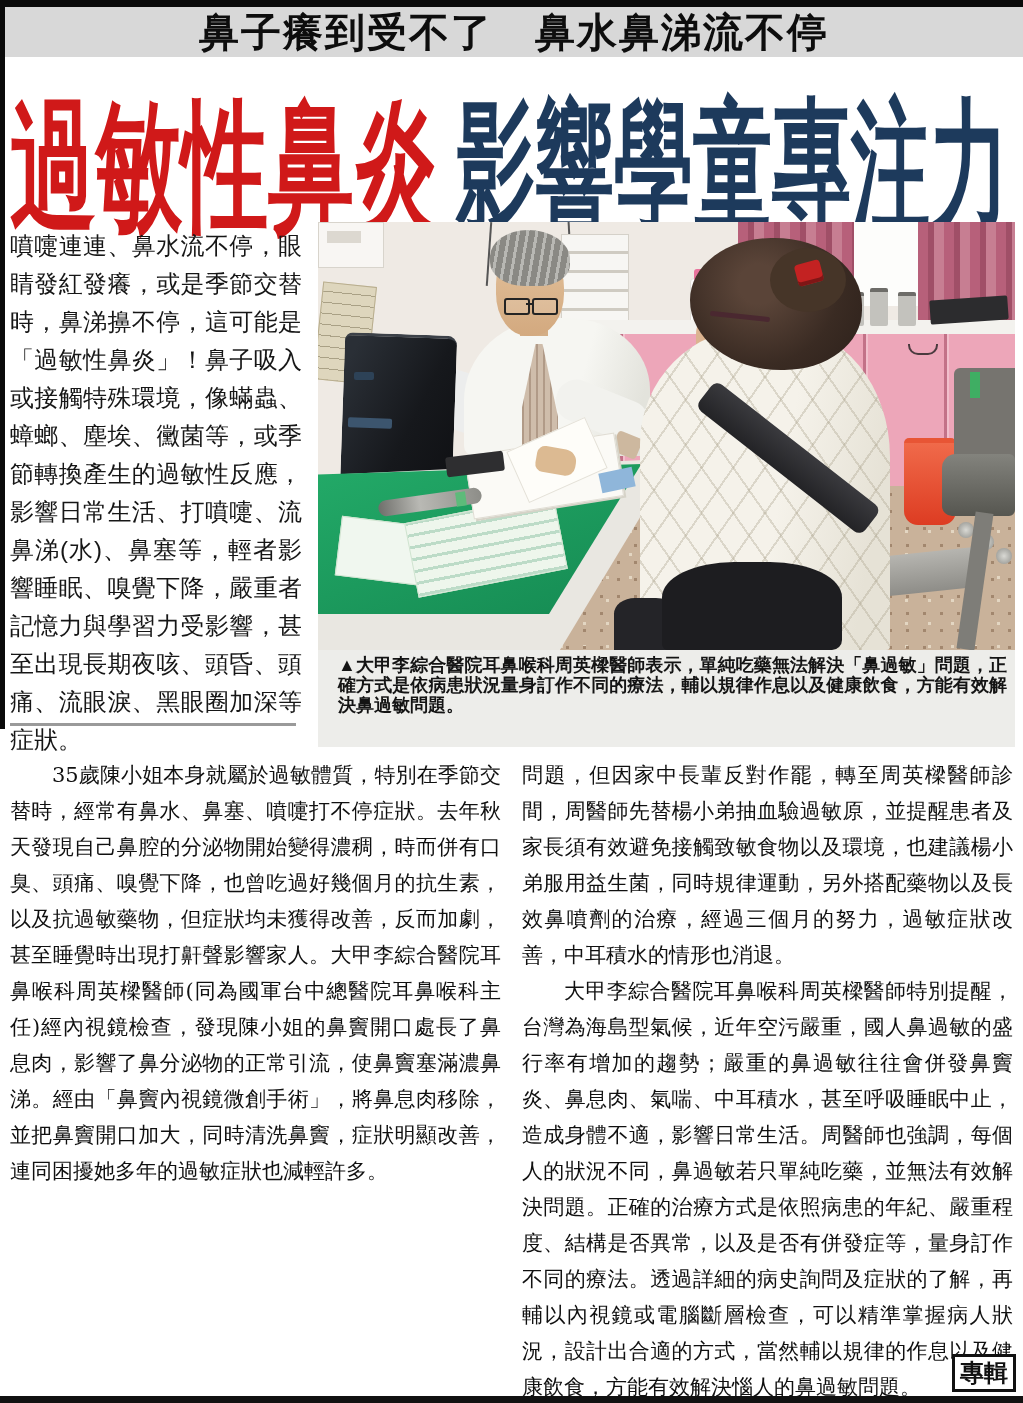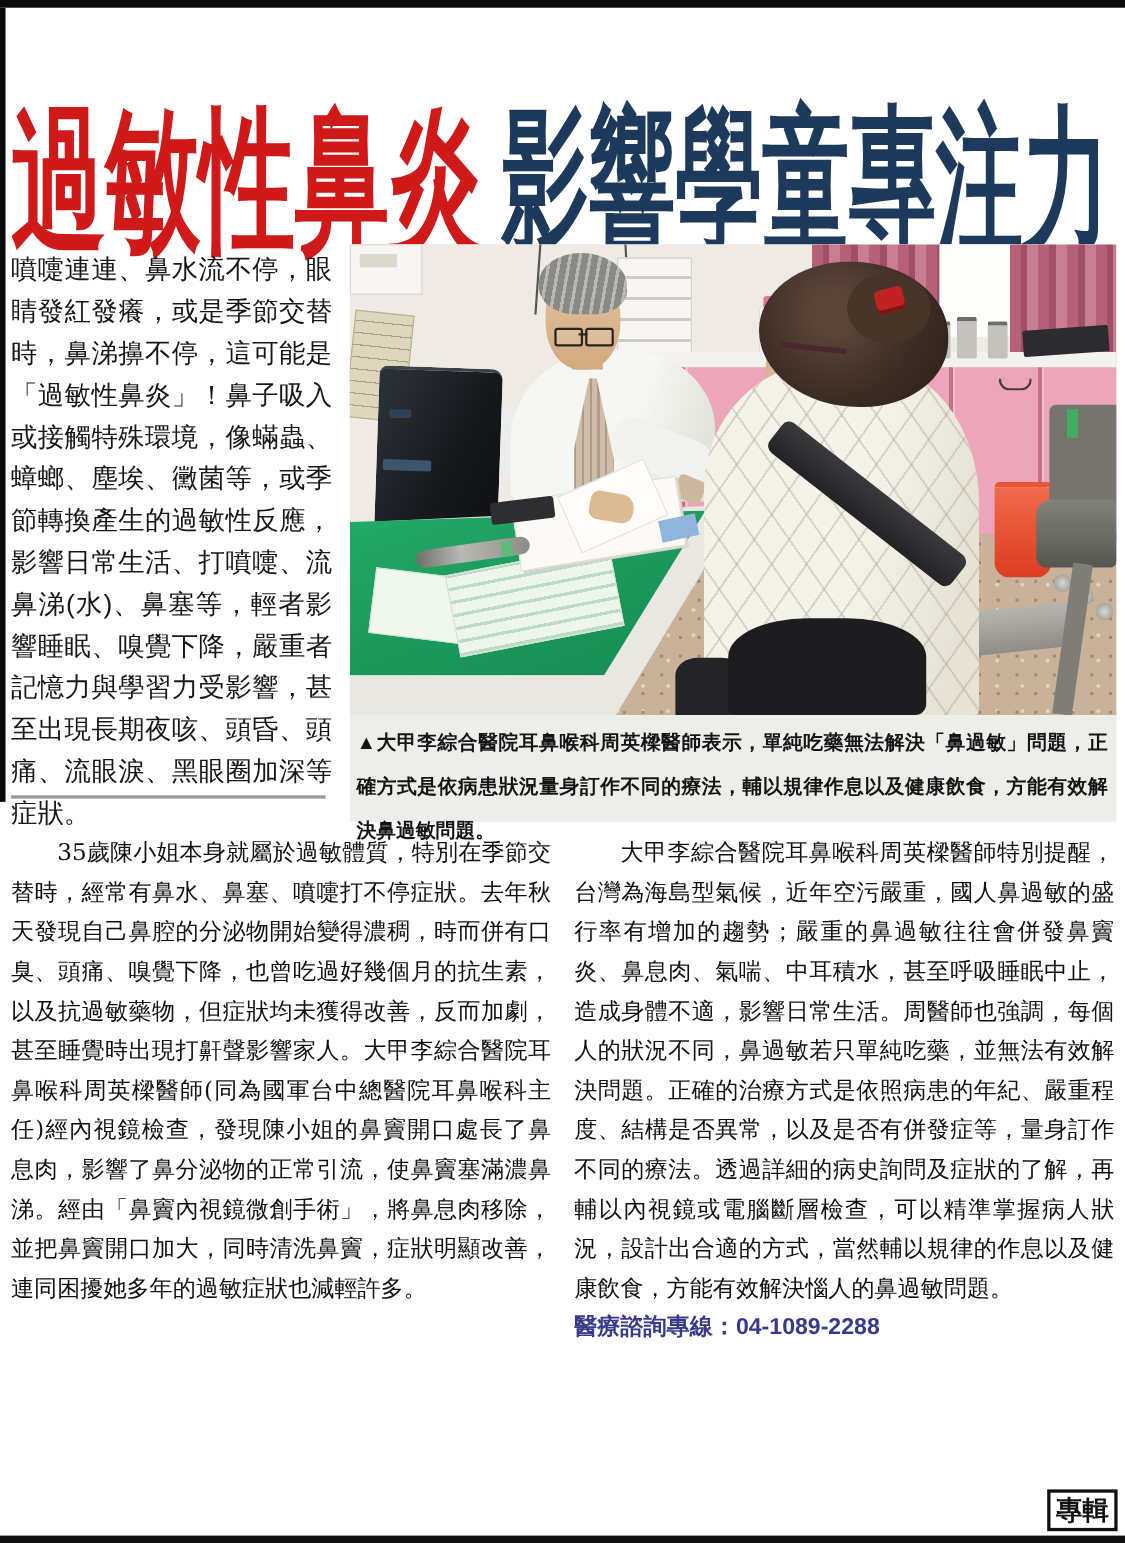--- a/index.html
+++ b/index.html
@@ -19,21 +19,21 @@
       color:var(--headline_red,#d01919);transform:scale(.86,1.42);transform-origin:left top;white-space:nowrap;}
   .headline-blue{left:456px;top:64px;font-size:100px;line-height:1.42;font-weight:900;
       color:var(--headline_blue,#1d3a5c);transform:scale(.79,1.42);transform-origin:left top;white-space:nowrap;}
 
   .intro{left:10px;top:227px;width:292px;font-size:24px;line-height:38px;font-weight:500;
          text-align:justify;color:#161616;}
   .intro-divider{left:10px;top:723px;width:286px;height:3px;background:#9a9a9a;}
 
   .photo{left:318px;top:222px;width:697px;height:428px;background:#efeae4;overflow:hidden;}
   .caption-box{left:318px;top:650px;width:697px;height:97px;background:#ededea;}
-  .caption-box p{margin:0;padding:5px 8px 0 6px;font-size:18px;line-height:40px;font-weight:600;
+  .caption-box p{margin:0;padding:5px 8px 0 20px;font-size:18px;line-height:20px;font-weight:600;
                  text-align:justify;color:#141414;}
 
   .body-cols{left:10px;top:757px;width:1003px;display:flex;gap:21px;}
   .col{width:491px;font-family:"DejaVu Serif","Liberation Serif",serif;font-size:21px;
        line-height:36px;text-align:justify;color:#101010;}
   .col p{margin:0;}
   .col p.ind{text-indent:2em;}
   .hotline{margin-top:6px;font-family:"Liberation Sans","DejaVu Sans",sans-serif;
            font-size:21px;font-weight:700;color:var(--hotline,#39398c);}
   .badge{left:952px;top:1354px;border:3px solid #111;padding:0 5px;font-size:24px;
@@ -135,20 +135,23 @@
   .pt-dark{left:344px;top:340px;width:180px;height:88px;background:#1d1d20;border-radius:40% 40% 10px 6px;}
 </style>
 </head>
 <body>
 
 <div class="page">
   <div class="abs top-bar"></div>
   <div class="abs left-bar"></div>
   <div class="abs bottom-bar"></div>
 
+  <div class="abs kicker">
+    <span>鼻子癢到受不了　鼻水鼻涕流不停</span>
+  </div>
 
   <div class="abs headline-red">過敏性鼻炎</div>
   <div class="abs headline-blue">影響學童專注力</div>
 
   <div class="abs intro">噴嚏連連、鼻水流不停，眼睛發紅發癢，或是季節交替時，鼻涕擤不停，這可能是「過敏性鼻炎」！鼻子吸入或接觸特殊環境，像蟎蟲、蟑螂、塵埃、黴菌等，或季節轉換產生的過敏性反應，影響日常生活、打噴嚏、流鼻涕(水)、鼻塞等，輕者影響睡眠、嗅覺下降，嚴重者記憶力與學習力受影響，甚至出現長期夜咳、頭昏、頭痛、流眼淚、黑眼圈加深等症狀。</div>
   <div class="abs intro-divider"></div>
 
   <div class="abs photo">
     <div class="abs fixture"></div>
     <div class="abs wire" style="left:170px;top:0;height:64px;transform:rotate(4deg);"></div>
@@ -225,19 +228,20 @@
 
   <div class="abs caption-box">
     <p>▲大甲李綜合醫院耳鼻喉科周英樑醫師表示，單純吃藥無法解決「鼻過敏」問題，正確方式是依病患狀況量身訂作不同的療法，輔以規律作息以及健康飲食，方能有效解決鼻過敏問題。</p>
   </div>
 
   <div class="abs body-cols">
     <div class="col">
       <p class="ind">35歲陳小姐本身就屬於過敏體質，特別在季節交替時，經常有鼻水、鼻塞、噴嚏打不停症狀。去年秋天發現自己鼻腔的分泌物開始變得濃稠，時而併有口臭、頭痛、嗅覺下降，也曾吃過好幾個月的抗生素，以及抗過敏藥物，但症狀均未獲得改善，反而加劇，甚至睡覺時出現打鼾聲影響家人。大甲李綜合醫院耳鼻喉科周英樑醫師(同為國軍台中總醫院耳鼻喉科主任)經內視鏡檢查，發現陳小姐的鼻竇開口處長了鼻息肉，影響了鼻分泌物的正常引流，使鼻竇塞滿濃鼻涕。經由「鼻竇內視鏡微創手術」，將鼻息肉移除，並把鼻竇開口加大，同時清洗鼻竇，症狀明顯改善，連同困擾她多年的過敏症狀也減輕許多。</p>
     </div>
     <div class="col">
+      <p>問題，但因家中長輩反對作罷，轉至周英樑醫師診間，周醫師先替楊小弟抽血驗過敏原，並提醒患者及家長須有效避免接觸致敏食物以及環境，也建議楊小弟服用益生菌，同時規律運動，另外搭配藥物以及長效鼻噴劑的治療，經過三個月的努力，過敏症狀改善，中耳積水的情形也消退。</p>
       <p class="ind">大甲李綜合醫院耳鼻喉科周英樑醫師特別提醒，台灣為海島型氣候，近年空污嚴重，國人鼻過敏的盛行率有增加的趨勢；嚴重的鼻過敏往往會併發鼻竇炎、鼻息肉、氣喘、中耳積水，甚至呼吸睡眠中止，造成身體不適，影響日常生活。周醫師也強調，每個人的狀況不同，鼻過敏若只單純吃藥，並無法有效解決問題。正確的治療方式是依照病患的年紀、嚴重程度、結構是否異常，以及是否有併發症等，量身訂作不同的療法。透過詳細的病史詢問及症狀的了解，再輔以內視鏡或電腦斷層檢查，可以精準掌握病人狀況，設計出合適的方式，當然輔以規律的作息以及健康飲食，方能有效解決惱人的鼻過敏問題。</p>
       <p class="hotline">醫療諮詢專線：04-1089-2288</p>
     </div>
   </div>
 
   <div class="abs badge">專輯</div>
 </div>
 
 </body></html>

